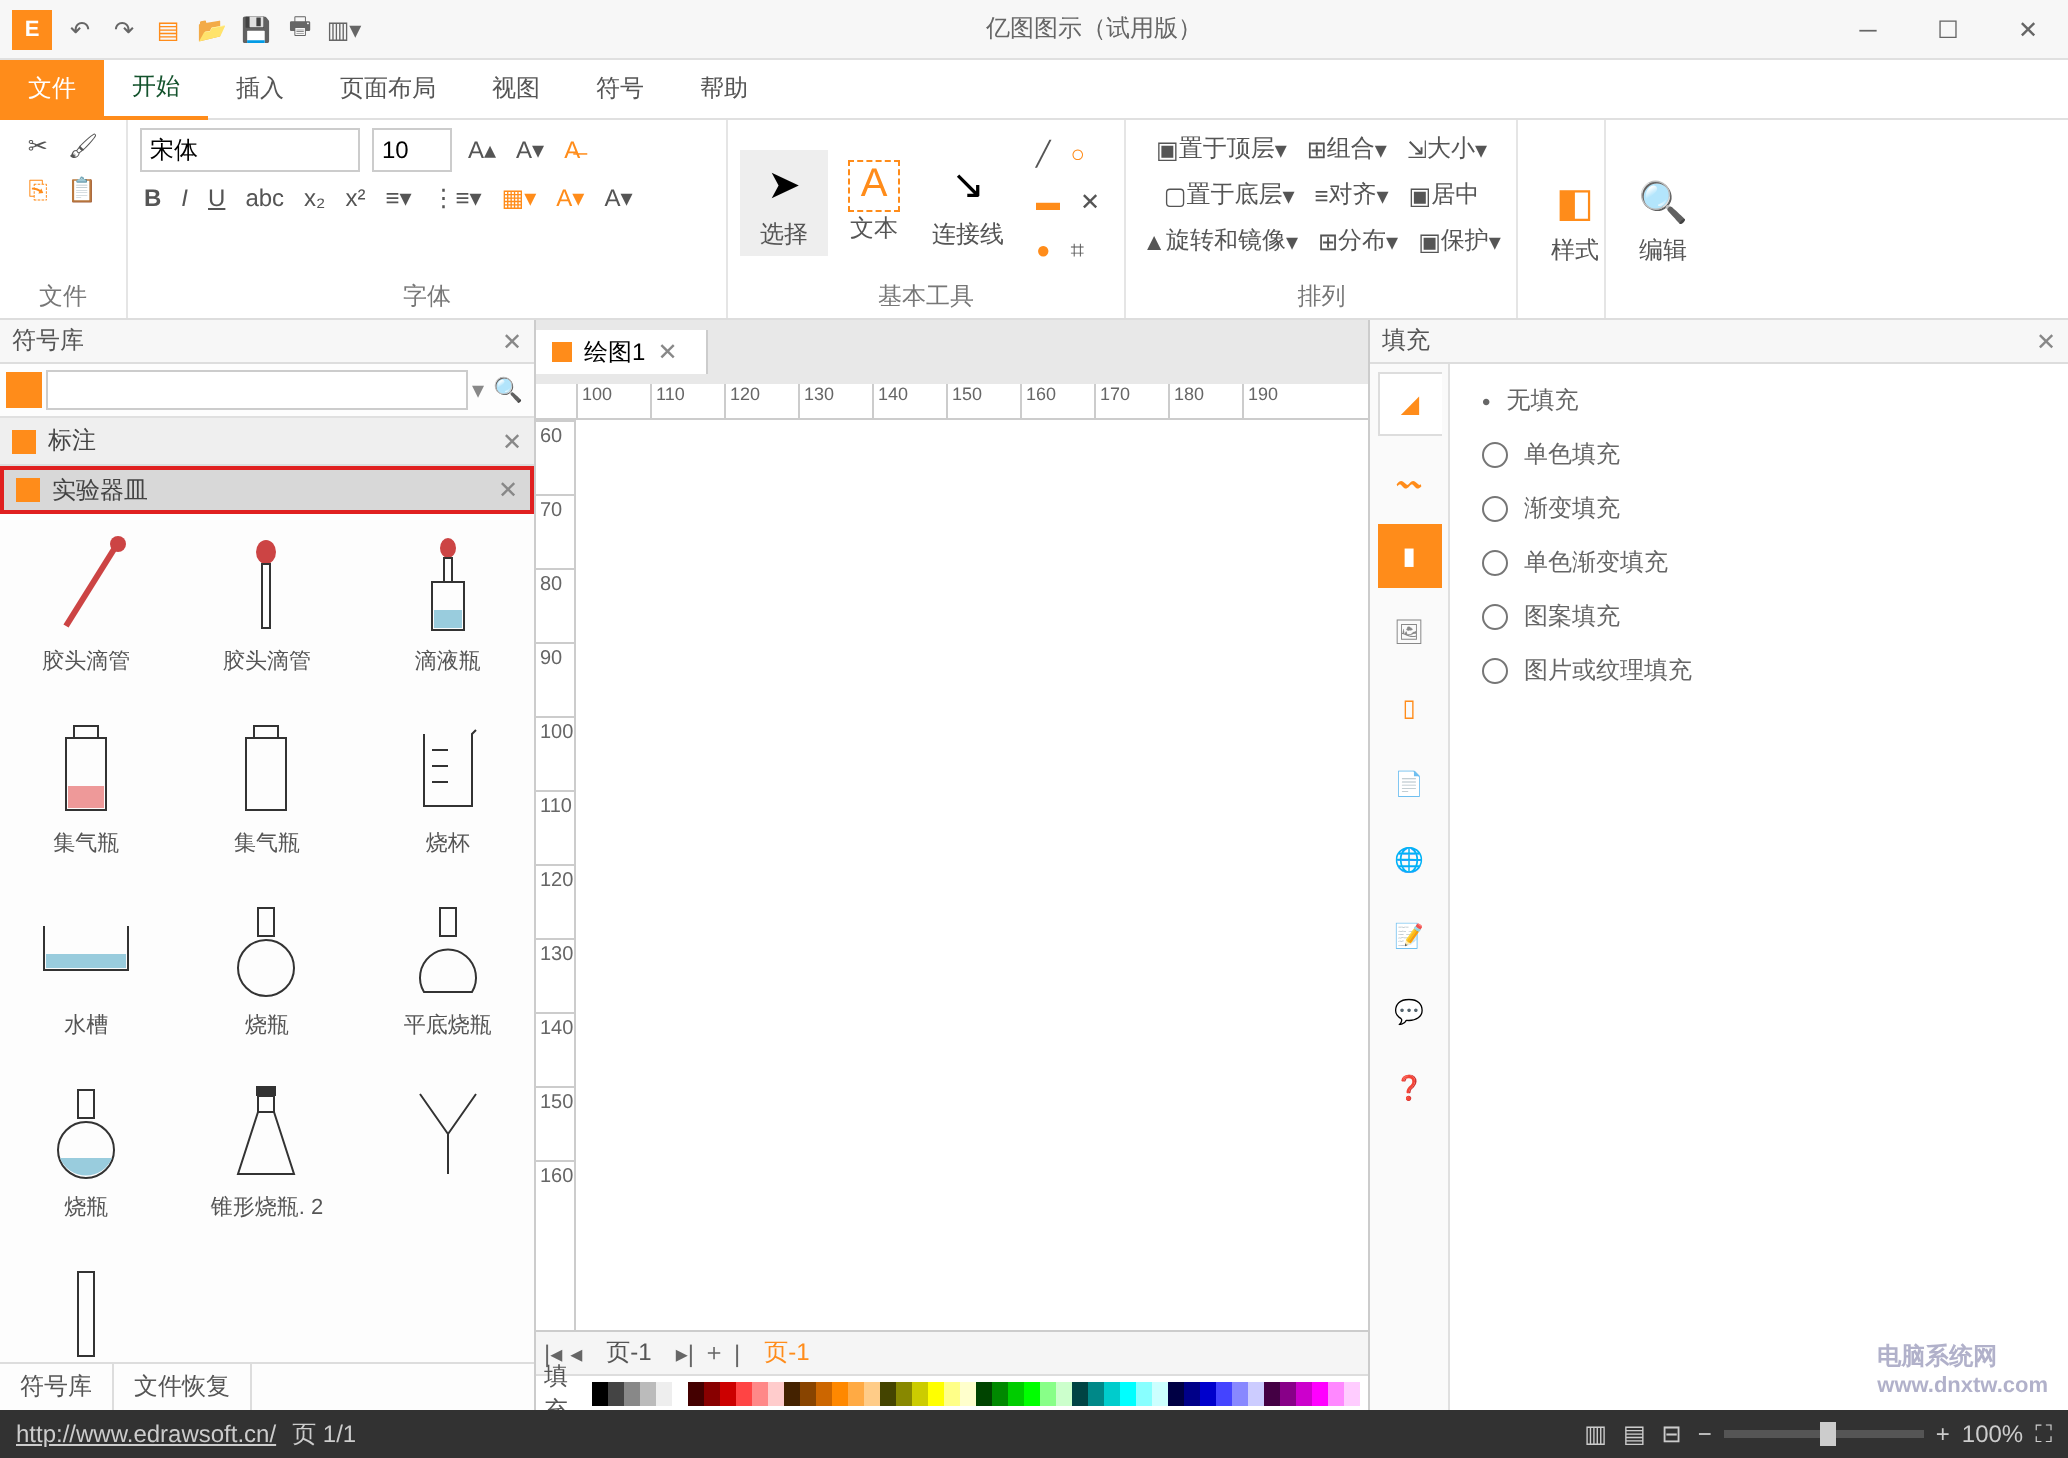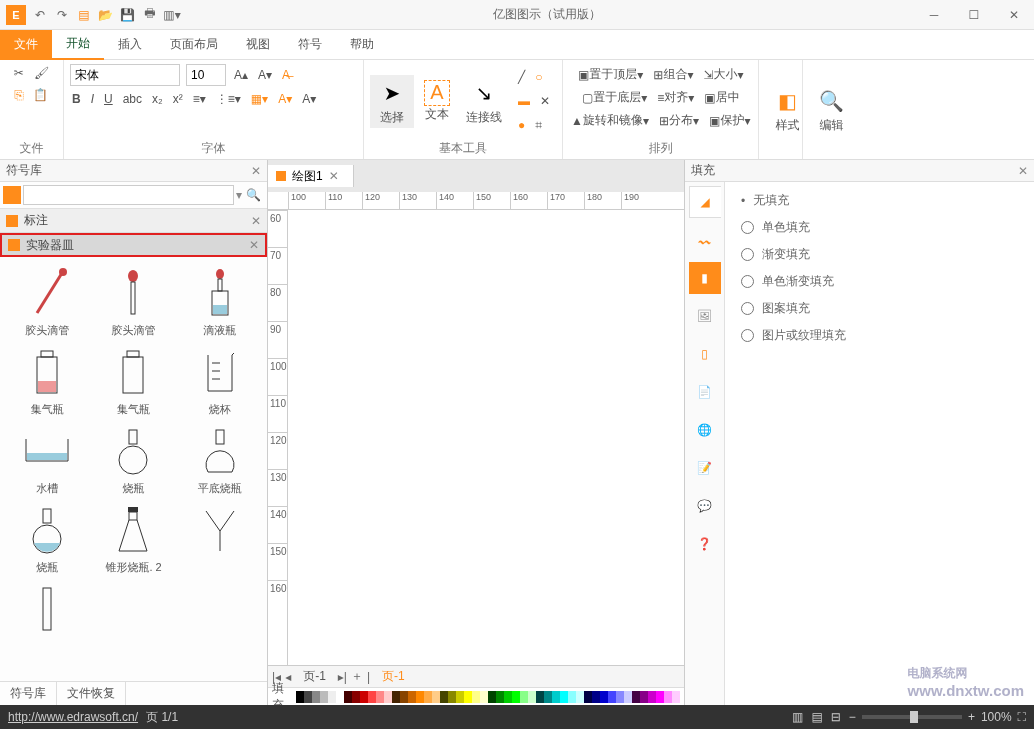--- a/index.html
+++ b/index.html
@@ -36,21 +36,21 @@
 .panelhdr .x{cursor:pointer;color:#888}
 .symsearch{display:flex;padding:3px;gap:2px;align-items:center;border-bottom:1px solid #e0e0e0}
 .symsearch .home{width:18px;height:18px;background:#ff8c1a;cursor:pointer}
 .symsearch input{flex:1;height:20px;border:1px solid #ccc;padding:0 4px}
 .symsearch .mag{width:20px;height:20px;cursor:pointer;display:flex;align-items:center;justify-content:center;color:#666}
 .libhdr{height:24px;display:flex;align-items:center;padding:0 6px;background:#efefef;border-bottom:1px solid #ddd}
 .libhdr .sq{width:12px;height:12px;background:#ff8c1a;margin-right:6px}
 .libhdr .nm{flex:1;color:#444}
 .libhdr .x{cursor:pointer;color:#888}
 .libhdr.sel{border:2px solid #e02020;background:#d8d8d8}
-.shapegrid{flex:1;overflow-y:auto;display:grid;grid-template-columns:repeat(3,1fr);gap:4px;padding:6px;align-content:start}
+.shapegrid{flex:1;overflow-y:auto;display:grid;grid-template-columns:repeat(3,1fr);gap:16px;padding:6px;align-content:start}
 .shapecell{display:flex;flex-direction:column;align-items:center;cursor:pointer}
 .shapecell .pic{width:60px;height:60px;display:flex;align-items:center;justify-content:center}
 .shapecell .cap{font-size:11px;color:#555;text-align:center}
 .symbtm{height:24px;border-top:1px solid #ddd;display:flex}
 .symbtm div{padding:0 10px;display:flex;align-items:center;border-right:1px solid #ddd;cursor:pointer;color:#555}
 .canvasarea{flex:1;display:flex;flex-direction:column;background:#f0f0f0;min-width:0}
 .doctabs{height:32px;background:#e8e8e8;display:flex;align-items:center}
 .doctab{height:22px;padding:0 14px 0 8px;display:flex;align-items:center;gap:6px;background:#fff;border-right:1px solid #ccc}
 .doctab .sq{width:10px;height:10px;background:#ff8c1a}
 .doctab .x{color:#888;cursor:pointer}
@@ -549,14 +549,14 @@
         <div class="th"></div>
       </div>
     <span>+</span>
     <span>100%</span>
     <span>⛶</span>
   </div>
 </div>
 
 <div class="watermark">
   <div>电脑系统网</div>
-  <div style="font-size:15px;text-align:right">www.dnxtw.com</div>
+  <div style="font-size:11px;text-align:right">www.dnxtw.com</div>
 </div>
 
 </body></html>

